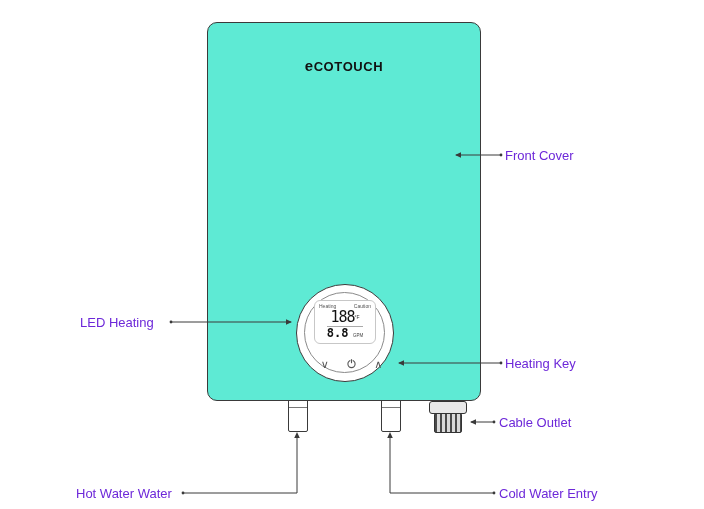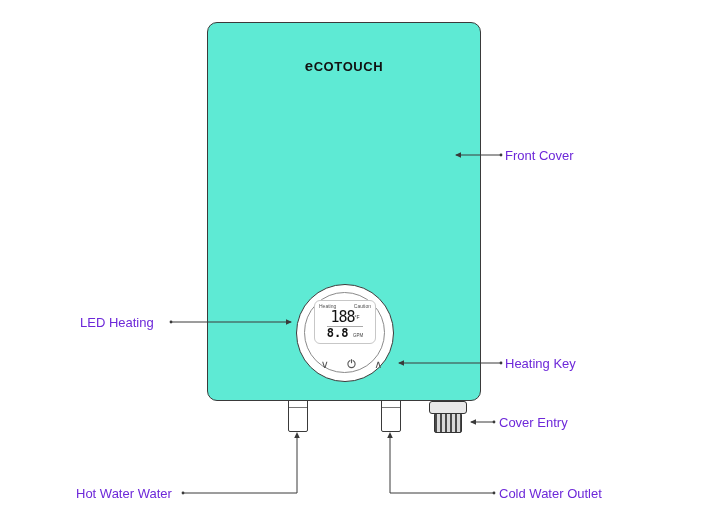--- a/index.html
+++ b/index.html
@@ -137,17 +137,17 @@
     <circle class="mark" cx="183" cy="493" r="1.4"></circle>
 
     <path class="leader" d="M493 493 H390 V437"></path>
     <polygon class="mark" points="390,432 387.2,438 392.8,438"></polygon>
     <circle class="mark" cx="494" cy="493" r="1.4"></circle>
   </svg>
 
   <div class="label" style="left:505px;top:148px">Front Cover</div>
   <div class="label" style="left:80px;top:315px">LED Heating</div>
   <div class="label" style="left:505px;top:356px">Heating Key</div>
-  <div class="label" style="left:499px;top:415px">Cover Entry</div>
+  <div class="label" style="left:499px;top:415px">Cable Outlet</div>
   <div class="label" style="left:76px;top:486px">Hot Water Water</div>
-  <div class="label" style="left:499px;top:486px">Cold Water Outlet</div>
+  <div class="label" style="left:499px;top:486px">Cold Water Entry</div>
 
 </div>
 
 </body></html>

